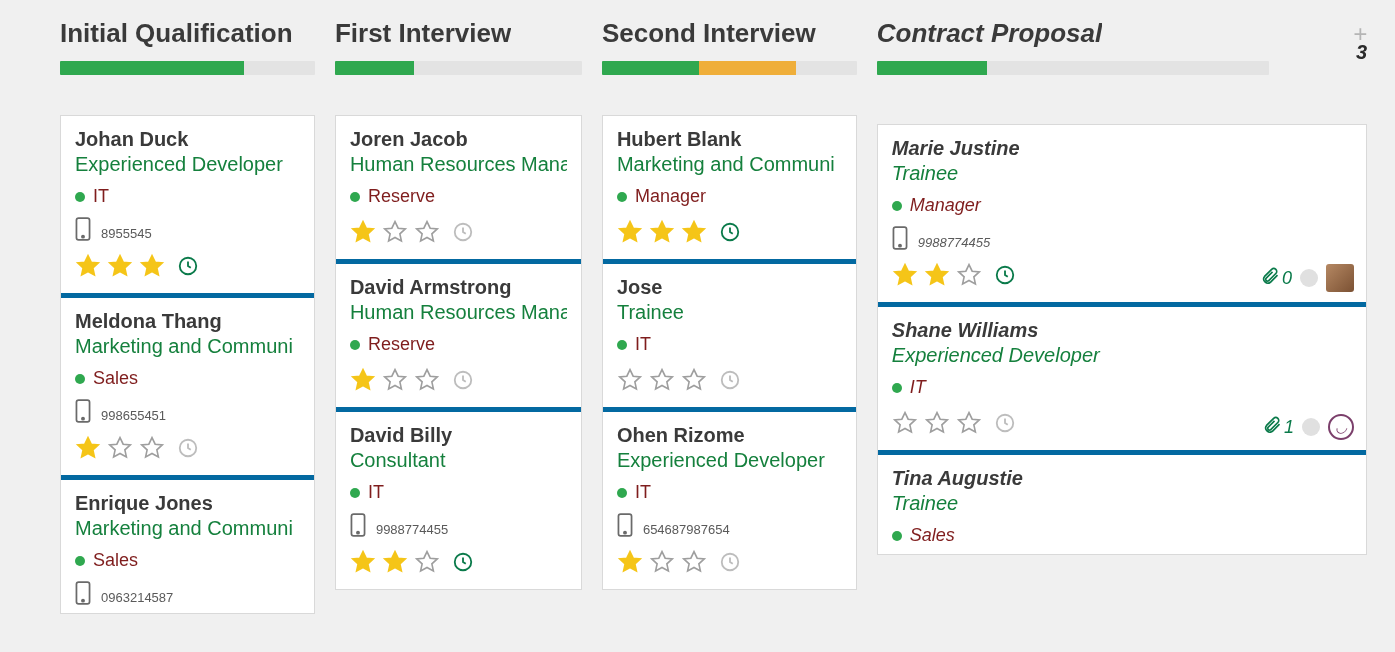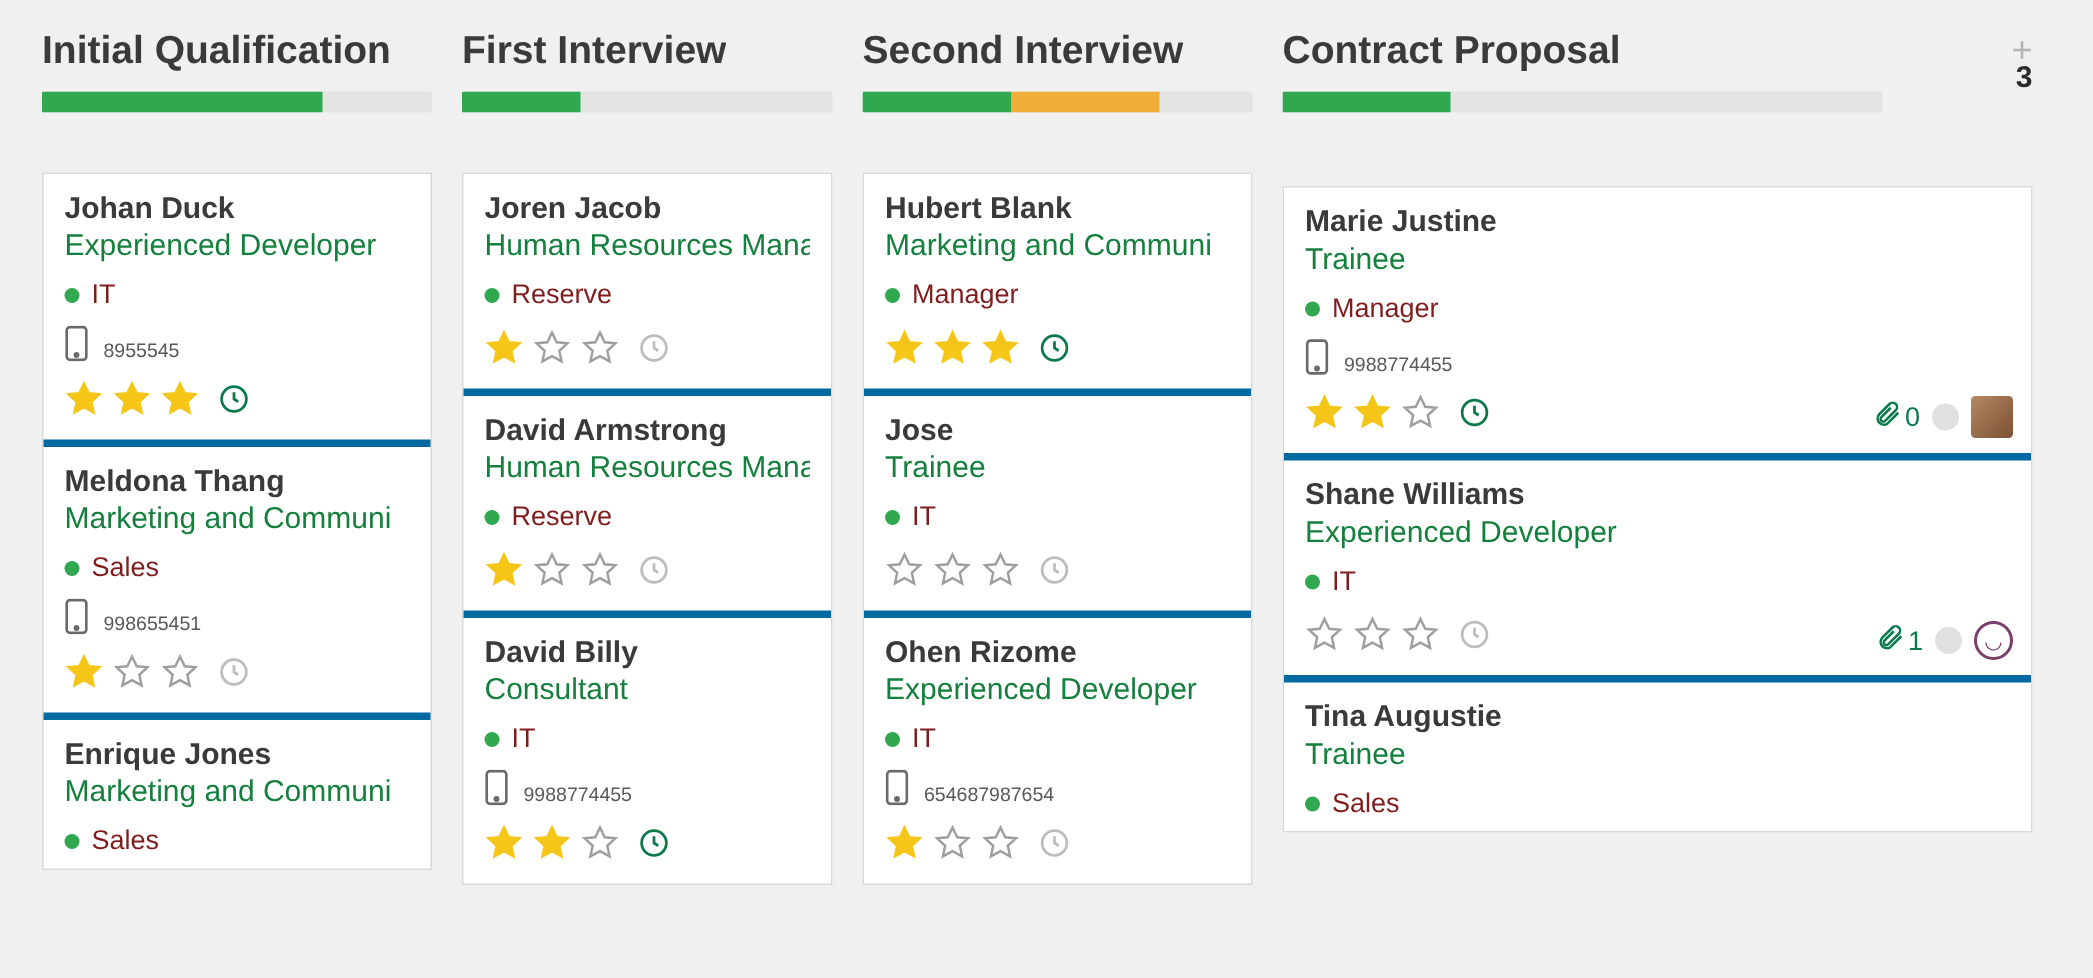--- a/index.html
+++ b/index.html
@@ -1,22 +1,22 @@
 <!DOCTYPE html>
 <html><head>
 <meta charset="utf-8">
 <style>
   * { box-sizing: border-box; margin: 0; padding: 0; }
   html, body { width: 1395px; height: 652px; overflow: hidden; font-family: -apple-system, "Helvetica Neue", Arial, sans-serif; background: #f0f0f0; }
-  #board { display: flex; gap: 20px; padding: 18px 28px; height: 100%; }
+  #board { display: flex; gap: 20px; padding: 18px 28px; height: 100%; margin-left: 32px; }
   .column { background: #f0f0f0; display: flex; flex-direction: column; }
   .col-0 { width: 260px; }
   .col-1 { width: 247px; }
   .col-2 { width: 260px; }
-  .col-3 { width: 500px; }
+  .col-3 { width: 500px; font-style: italic; }
   .col-head { display:flex; align-items:center; justify-content:space-between; }
   .col-title { font-size: 26px; font-weight: 600; color: #3a3a3a; white-space: nowrap; overflow:hidden; text-overflow: clip; }
   .add-plus { color:#b5b5b5; font-size:24px; font-weight:300; cursor:pointer; }
   .count { font-size:20px; font-weight:700; color:#2b2b2b; margin-top:4px; text-align:right; }
   .bar { height: 14px; background:#e3e3e3; border-radius:1px; margin-top:12px; display:flex; overflow:hidden; }
   .seg { height:100%; }
   .seg-green { background:#2fa84f; }
   .seg-orange { background:#efae3a; }
   .cards { margin-top:40px; display:flex; flex-direction:column; border:1px solid #d9d9d9; background:#fff; }
   .card { padding:12px 14px 8px 14px; border-bottom:5px solid #0369a1; position:relative; }
@@ -134,20 +134,29 @@
             </span>
           </div>
         </div>
         <div class="card">
           <div class="cname">Enrique Jones</div>
           <div class="crole">Marketing and Communi</div>
           <div class="tag-row">
             <span class="dot"></span>
             <span class="tag-label">Sales</span>
           </div>
+          <div class="phone-row">
+            <span class="phone-icon">
+              <svg viewBox="0 0 14 22" fill="none" stroke="#6a6a6a" stroke-width="1.6">
+                <rect x="1" y="1" width="12" height="20" rx="2"></rect>
+                <circle cx="7" cy="18" r="1" fill="#6a6a6a"></circle>
+              </svg>
+            </span>
+            <span>0963214587</span>
+          </div>
         </div>
       </div>
     </div>
     <div class="column col-1">
       <div class="col-head">
         <div class="col-title">First Interview</div>
       </div>
       <div class="bar">
         <div class="seg seg-green" style="width: 32%;"></div>
       </div>

